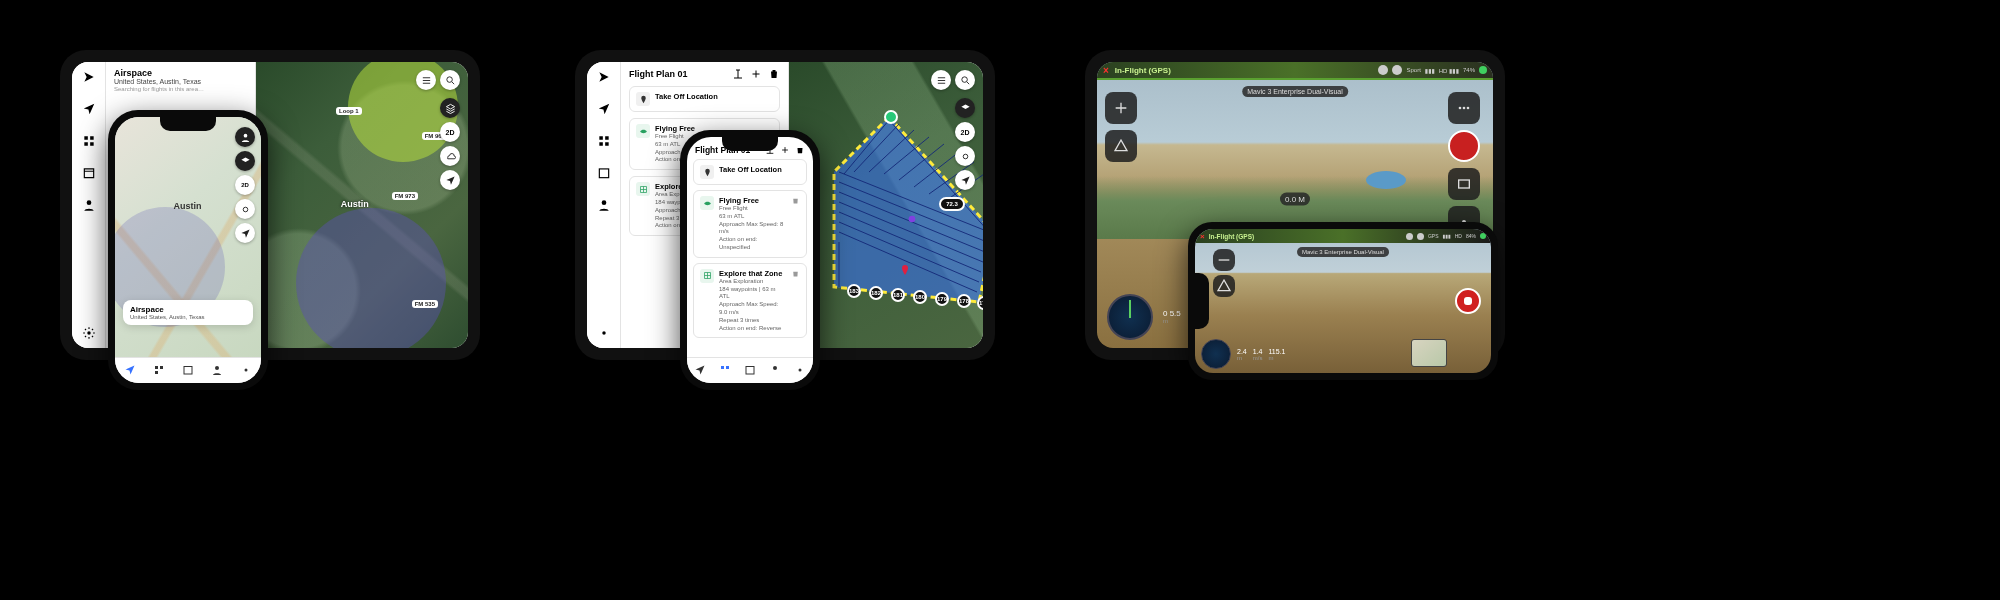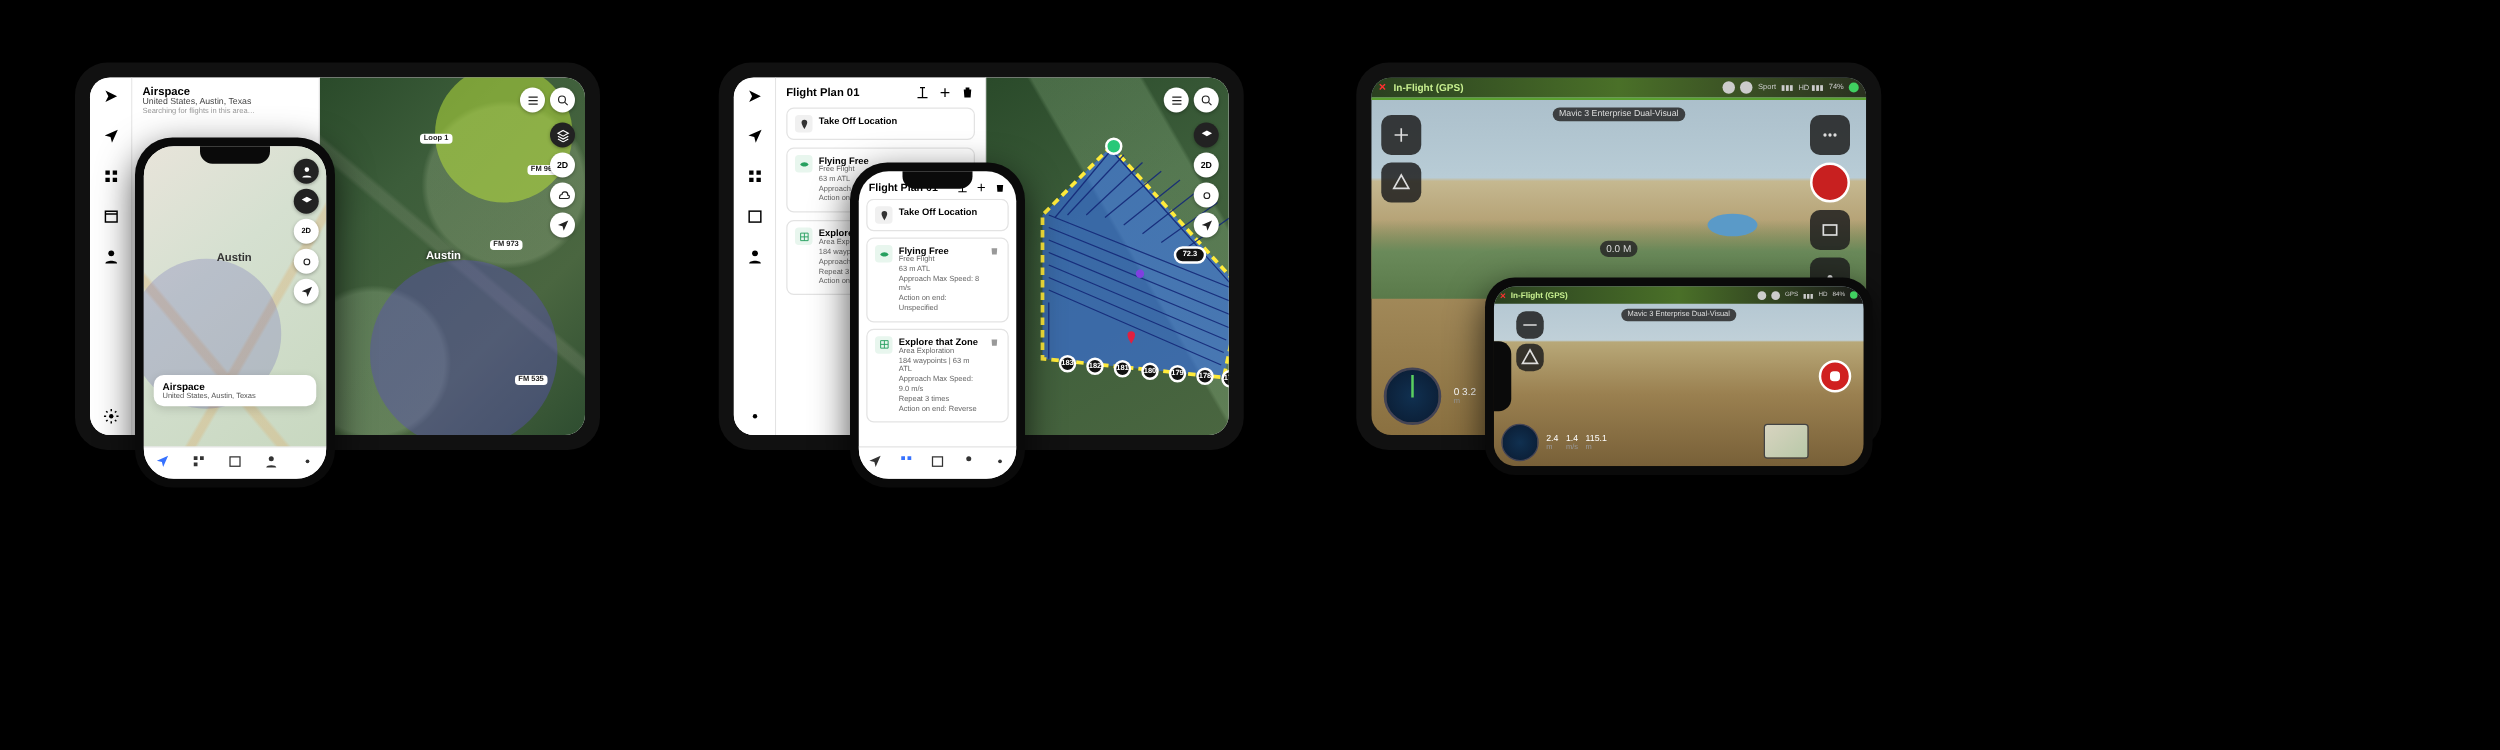--- a/index.html
+++ b/index.html
@@ -549,21 +549,21 @@
         </div>
       <div class="spbtn">
           <svg viewBox="0 0 24 24">
             <circle cx="12" cy="12" r="3" fill="#ddd"></circle>
           </svg>
         </div>
     </div>
     <div class="telem">
       <div class="compass"></div>
       <div class="tval">
-        <span>0 3.2</span>
+        <span>0 5.5</span>
         <small>m</small>
       </div>
       <div class="tval">
         <span>0.0</span>
         <small>m/s</small>
       </div>
     </div>
   </div>
 </div>
 

